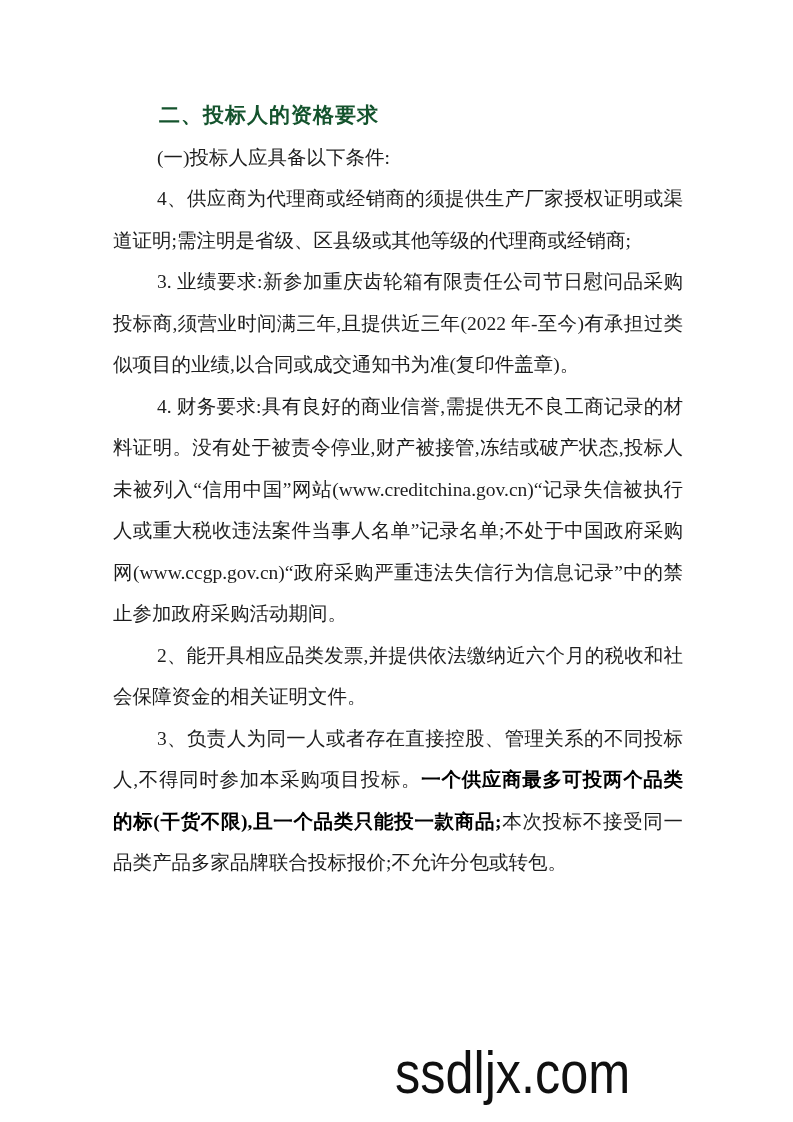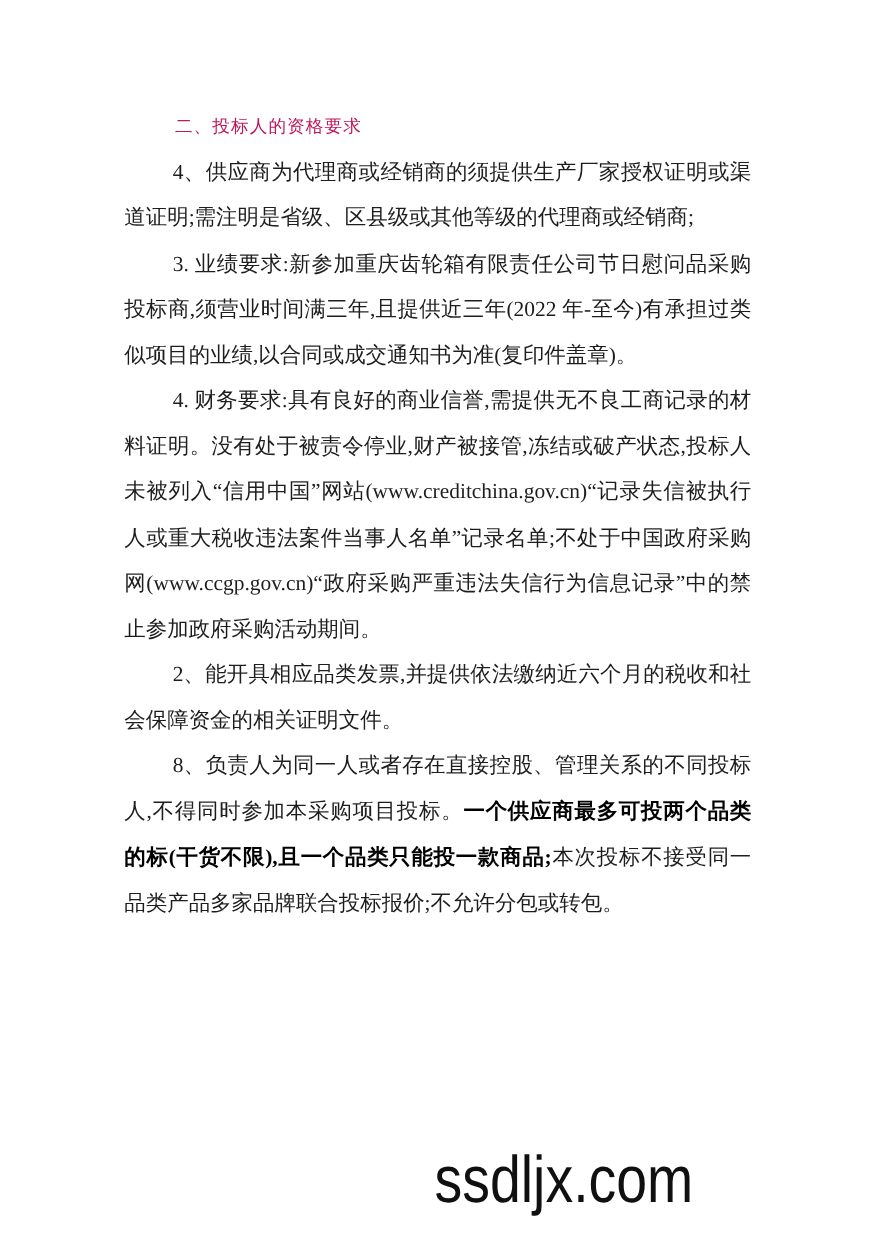--- a/index.html
+++ b/index.html
@@ -17,24 +17,24 @@
   }
   .content {
     position: absolute;
     left: 113px;
     top: 95px;
     width: 570px;
     color: #1d1d1d;
   }
   .heading {
     margin: 0;
-    font-size: 16px;
+    font-size: 21px;
     line-height: 41.5px;
-    font-weight: normal;
-    color: #be185d;
+    font-weight: bold;
+    color: #14532d;
     text-indent: 46px;
     letter-spacing: 1px;
   }
   .para {
     margin: 0;
     font-size: 19.5px;
     line-height: 41.5px;
     text-align: justify;
     text-justify: inter-ideograph;
     text-indent: 44px;
@@ -56,20 +56,21 @@
     transform-origin: left top;
     white-space: nowrap;
   }
 </style>
 </head>
 <body>
 
 <div class="page">
   <div class="content">
     <h2 class="heading">二、投标人的资格要求</h2>
+    <p class="para">(一)投标人应具备以下条件:</p>
     <p class="para">4、供应商为代理商或经销商的须提供生产厂家授权证明或渠道证明;需注明是省级、区县级或其他等级的代理商或经销商;</p>
     <p class="para">3. 业绩要求:新参加重庆齿轮箱有限责任公司节日慰问品采购投标商,须营业时间满三年,且提供近三年(2022 年-至今)有承担过类似项目的业绩,以合同或成交通知书为准(复印件盖章)。</p>
     <p class="para">4. 财务要求:具有良好的商业信誉,需提供无不良工商记录的材料证明。没有处于被责令停业,财产被接管,冻结或破产状态,投标人未被列入“信用中国”网站(www.creditchina.gov.cn)“记录失信被执行人或重大税收违法案件当事人名单”记录名单;不处于中国政府采购网(www.ccgp.gov.cn)“政府采购严重违法失信行为信息记录”中的禁止参加政府采购活动期间。</p>
     <p class="para">2、能开具相应品类发票,并提供依法缴纳近六个月的税收和社会保障资金的相关证明文件。</p>
-    <p class="para"><span>8、负责人为同一人或者存在直接控股、管理关系的不同投标人,不得同时参加本采购项目投标。</span><b>一个供应商最多可投两个品类的标(干货不限),且一个品类只能投一款商品;</b><span>本次投标不接受同一品类产品多家品牌联合投标报价;不允许分包或转包。</span></p>
+    <p class="para"><span>3、负责人为同一人或者存在直接控股、管理关系的不同投标人,不得同时参加本采购项目投标。</span><b>一个供应商最多可投两个品类的标(干货不限),且一个品类只能投一款商品;</b><span>本次投标不接受同一品类产品多家品牌联合投标报价;不允许分包或转包。</span></p>
   </div>
   <div class="watermark">ssdljx.com</div>
 </div>
 
 </body></html>

